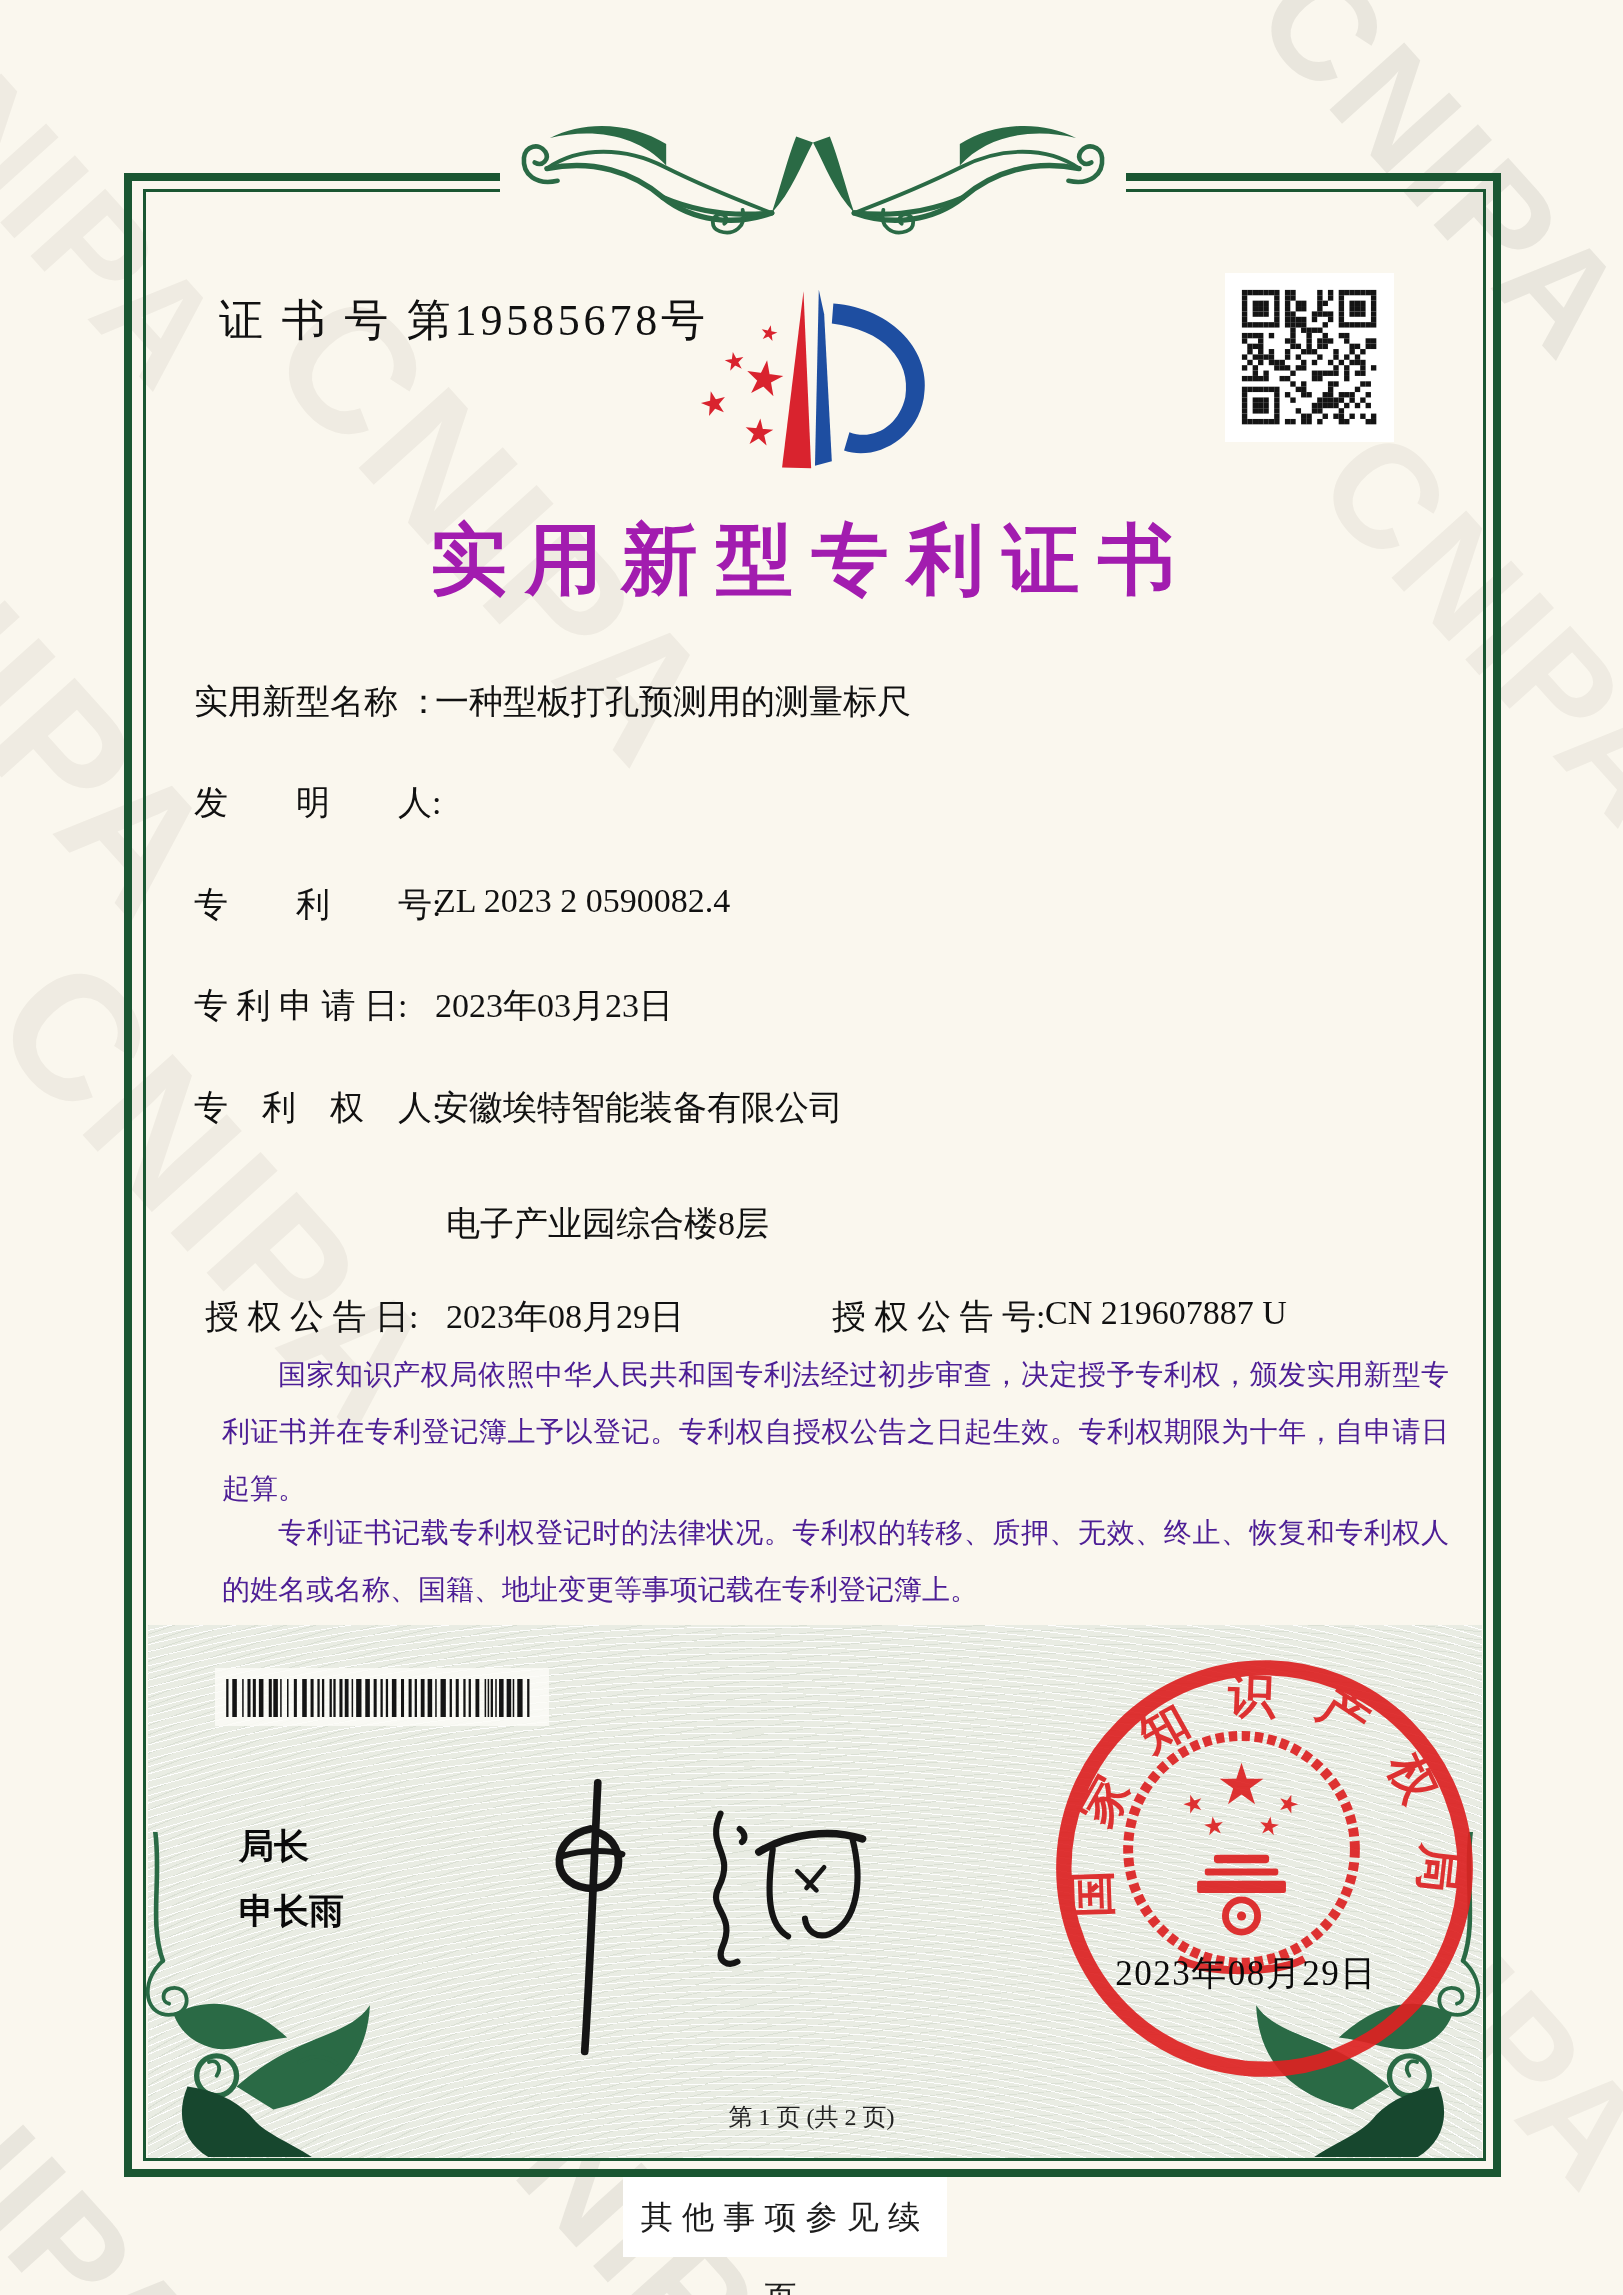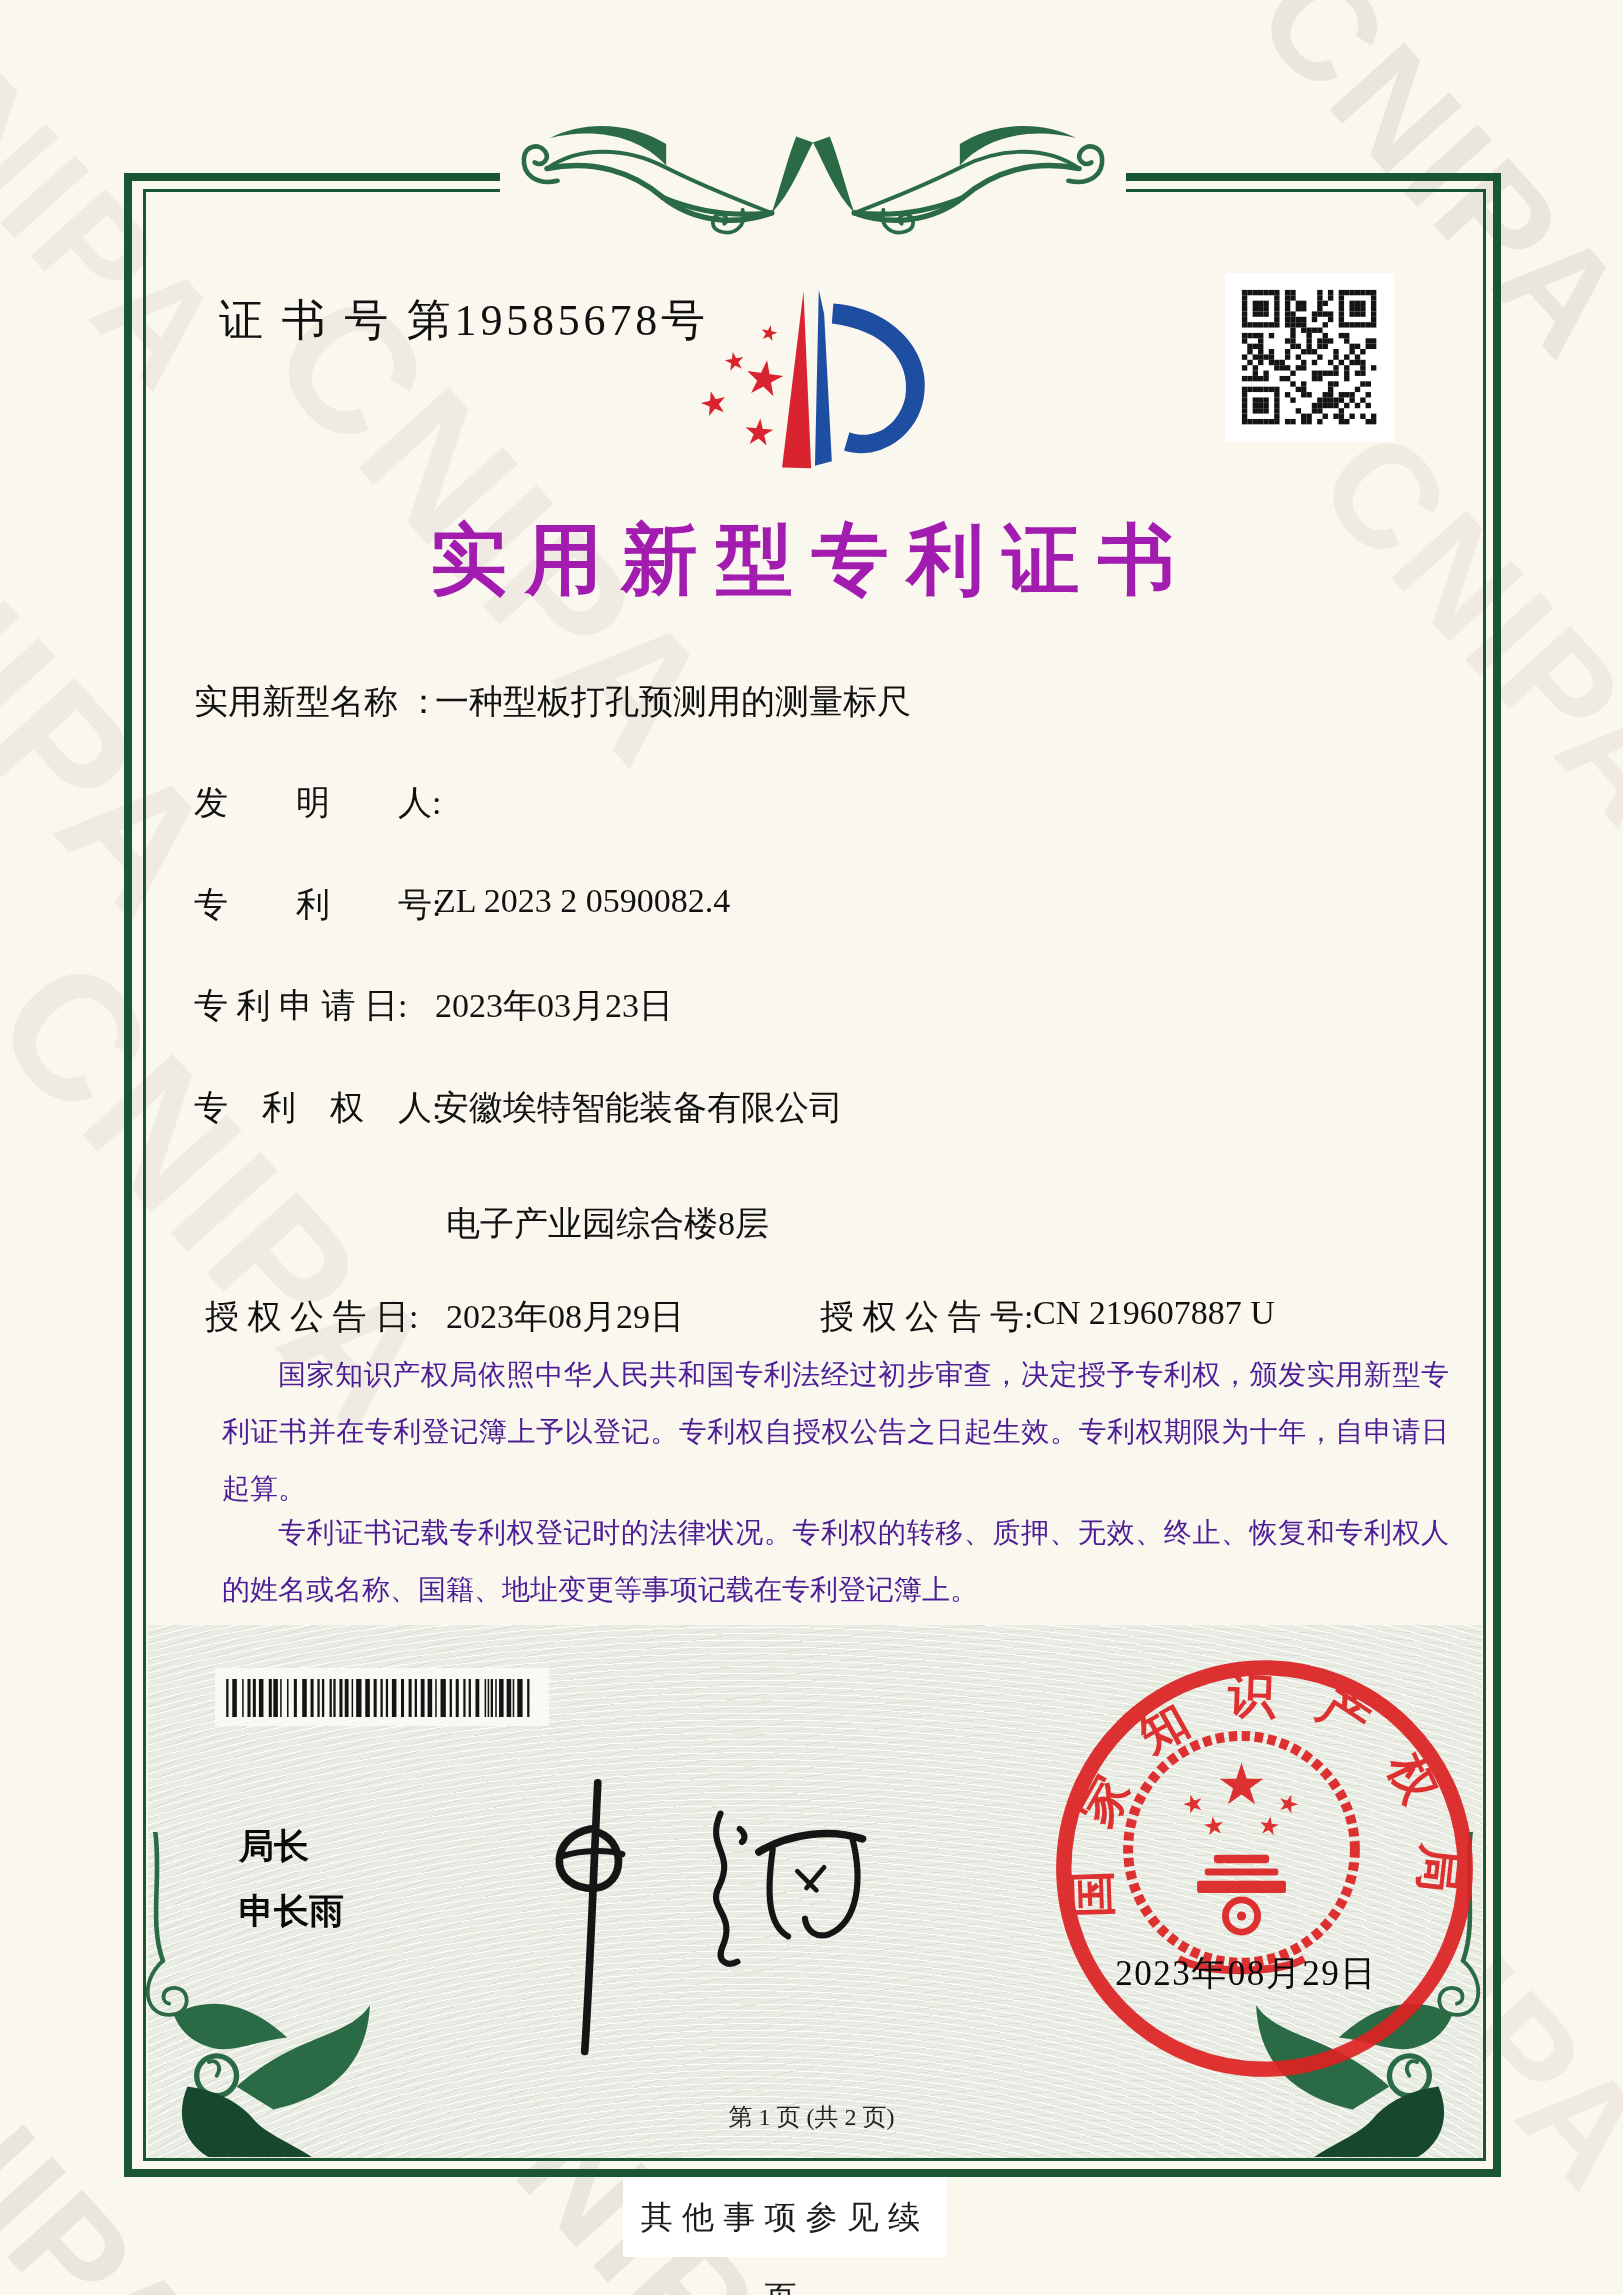--- a/index.html
+++ b/index.html
@@ -491,21 +491,21 @@
   </div>
   <div class="row" style="top:1085px;">
     <span class="lbl">专　利　权　人:</span>
     <span class="val">安徽埃特智能装备有限公司</span>
   </div>
   <div class="addr2" style="top:1201px;">电子产业园综合楼8层</div>
 
   <div class="row2col" style="top:1294px;">
     <span class="lbl2" style="width:241px;">授 权 公 告 日:</span>
     <span class="val2" style="width:374px;">2023年08月29日</span>
-    <span class="lbl2" style="width:213px;">授 权 公 告 号:</span>
+    <span class="lbl2" style="width:213px;margin-left:12px;">授 权 公 告 号:</span>
     <span class="val2">CN 219607887 U</span>
   </div>
 
   <div class="body-par" style="top:1346px;">国家知识产权局依照中华人民共和国专利法经过初步审查，决定授予专利权，颁发实用新型专利证书并在专利登记簿上予以登记。专利权自授权公告之日起生效。专利权期限为十年，自申请日起算。</div>
   <div class="body-par" style="top:1504px;">专利证书记载专利权登记时的法律状况。专利权的转移、质押、无效、终止、恢复和专利权人的姓名或名称、国籍、地址变更等事项记载在专利登记簿上。</div>
 
   <div class="barcode-back"></div>
   <div class="barcode">
     <svg id="barcode-svg" width="314" height="38" viewBox="0 0 410 50">
         <rect x="0" y="0" width="3" height="50" fill="#141414"></rect>

